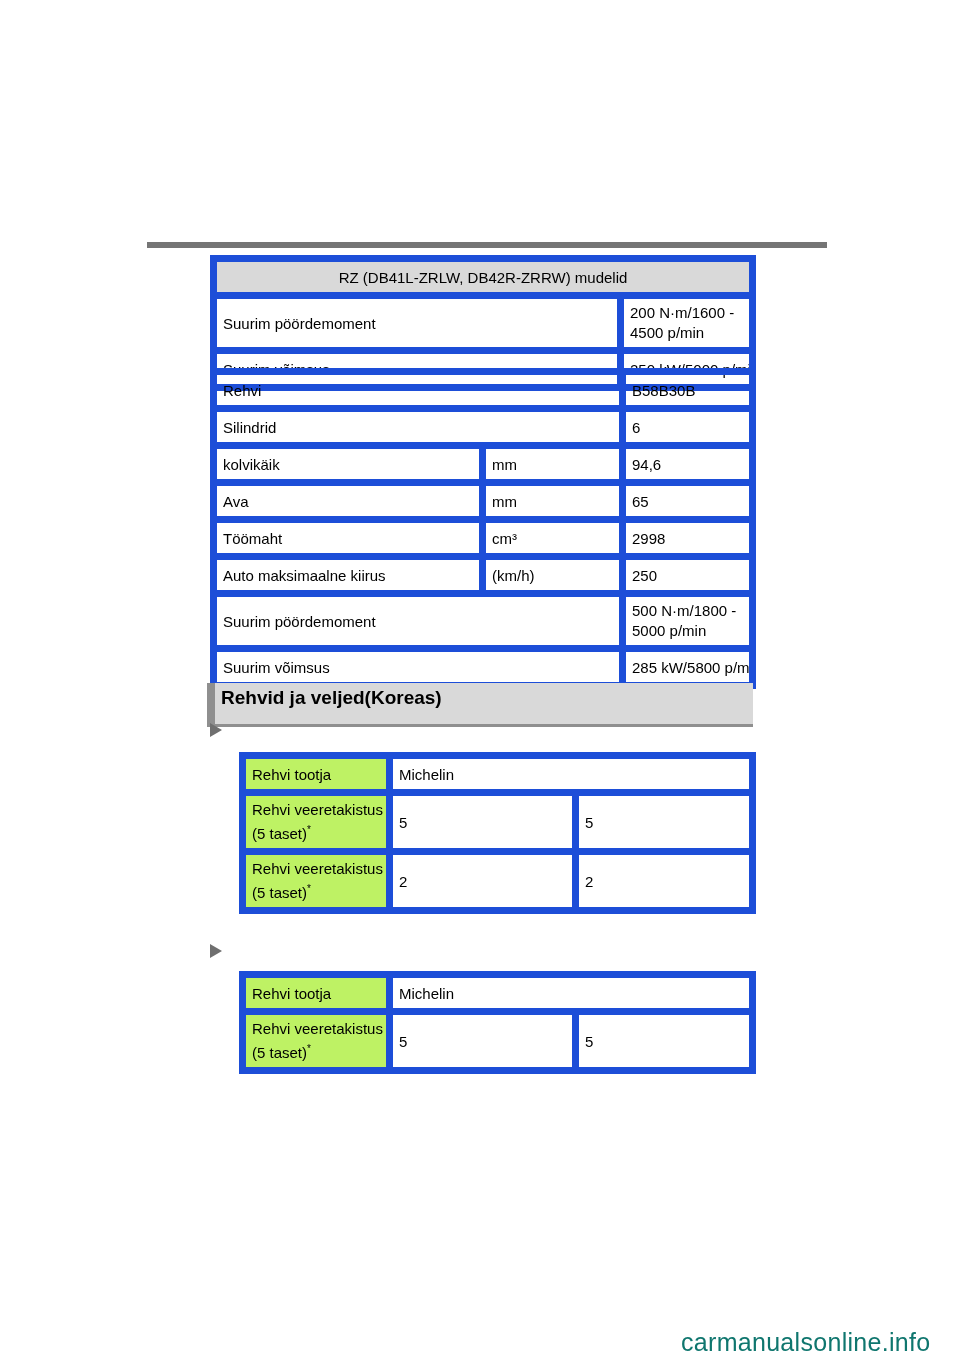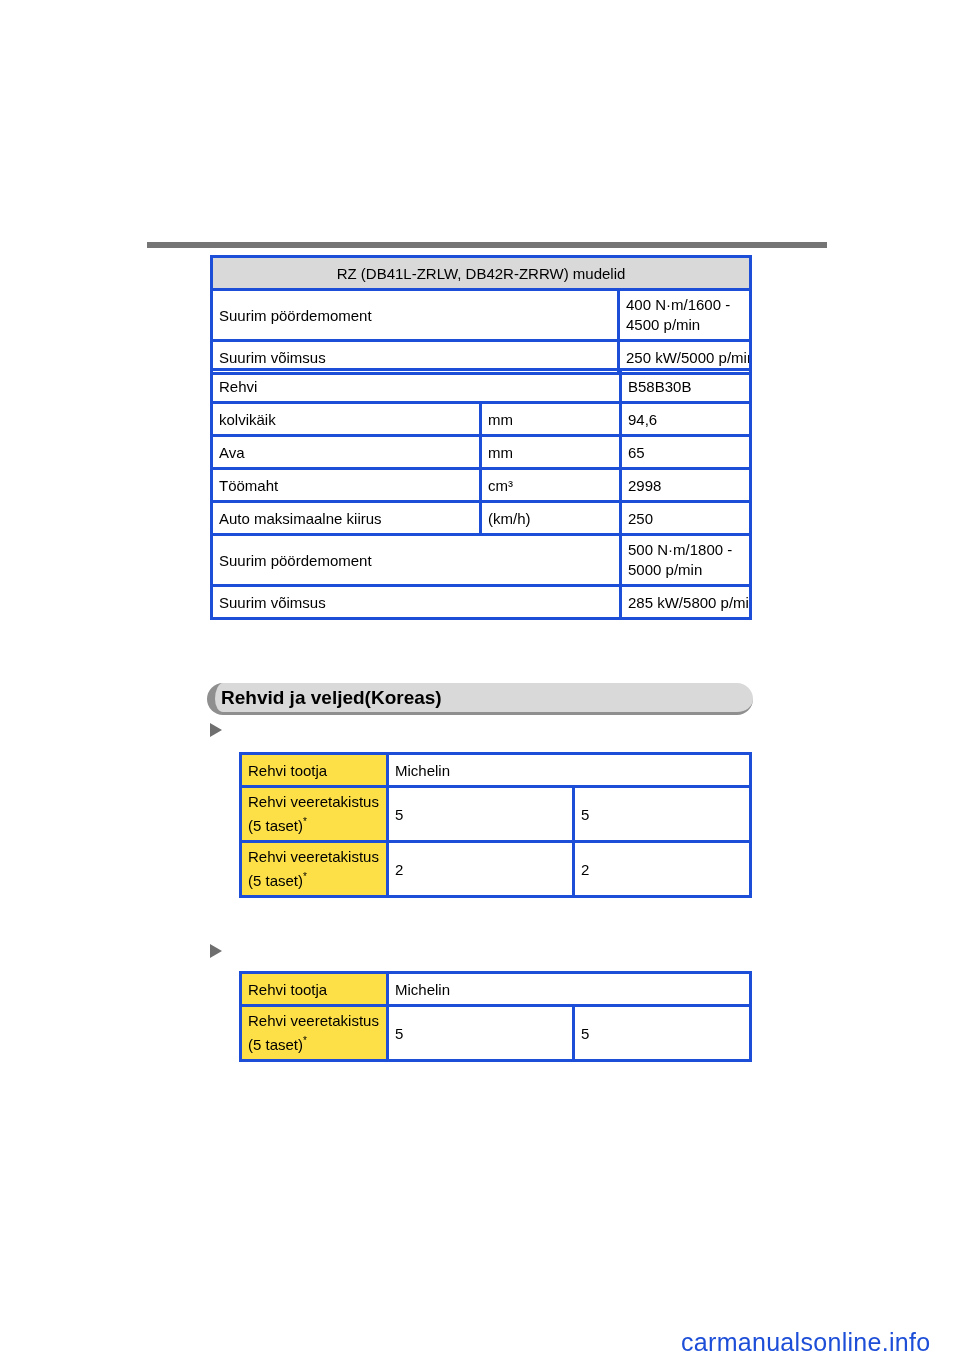--- a/index.html
+++ b/index.html
@@ -21,69 +21,68 @@
     width: 680px; height: 6px;
     background: #757575;
   }
   table.spec {
     position: absolute;
     border-collapse: collapse;
     table-layout: fixed;
     font-size: 15px;
   }
   table.spec td {
-    border: 3px solid #1d4ed8;
+    border: 7px solid #1d4ed8;
     padding: 1px 6px;
     vertical-align: middle;
     overflow: hidden;
     white-space: nowrap;
   }
   td.title-cell {
     background: #d9d9d9;
     text-align: center;
   }
   td.gray-label {
-    background: #fde047;
+    background: #bef264;
   }
   tr.r28 td { height: 28px; }
   tr.r48 td { height: 46px; }
   tr.r52 td { height: 50px; }
   .vline { line-height: 20px; }
   #engine-table-1 { left: 210px; top: 255px; width: 539px; }
   #engine-table-2 { left: 210px; top: 368px; width: 539px; }
   #tire-table-1   { left: 239px; top: 752px; width: 510px; }
   #tire-table-2   { left: 239px; top: 971px; width: 510px; }
   .section-header {
     position: absolute;
     left: 207px; top: 683px;
-    width: 546px; height: 32px;
+    width: 546px; height: 44px;
     box-sizing: border-box;
     background: #d9d9d9;
     border-left: 8px solid #8f8f8f;
     border-bottom: 3px solid #8f8f8f;
     font-size: 19px;
     font-weight: bold;
     line-height: 30px;
     padding-left: 6px;
-    border-radius: 16px;
   }
   .tri {
     position: absolute;
     width: 0; height: 0;
     border-top: 7px solid transparent;
     border-bottom: 7px solid transparent;
     border-left: 12px solid #6f6f6f;
   }
   #tri-1 { left: 210px; top: 723px; }
   #tri-2 { left: 210px; top: 944px; }
   .watermark {
     position: absolute;
     left: 681px; top: 1328px;
     font-size: 25px;
-    color: #1d4ed8;
+    color: #0f766e;
     letter-spacing: 0.3px;
   }
   sup { font-size: 10px; }
 </style>
 </head>
 <body>
 
 <div class="page">
 
   <div class="divider"></div>
@@ -93,41 +92,45 @@
         <col style="width:407px">
         <col style="width:132px">
       </colgroup>
     <tbody>
         <tr class="r28">
       <td class="title-cell" colspan="2">RZ (DB41L-ZRLW, DB42R-ZRRW) mudelid</td>
     </tr>
     <tr class="r48">
       <td>Suurim pöördemoment</td>
       <td>
-        <div class="vline">400 N·m/1600 -</div>
+        <div class="vline">200 N·m/1600 -</div>
         <div class="vline">4500 p/min</div>
       </td>
     </tr>
     <tr class="r28">
       <td>Suurim võimsus</td>
       <td>250 kW/5000 p/min</td>
     </tr>
   </tbody>
     </table>
 
   <table class="spec" id="engine-table-2">
     <colgroup>
         <col style="width:269px">
         <col style="width:140px">
         <col style="width:130px">
       </colgroup>
     <tbody>
     <tr class="r28">
       <td colspan="2">Rehvi</td>
       <td>B58B30B</td>
+    </tr>
+    <tr class="r28">
+      <td colspan="2">Silindrid</td>
+      <td>6</td>
     </tr>
     <tr class="r28">
       <td>kolvikäik</td>
       <td>mm</td>
       <td>94,6</td>
     </tr>
     <tr class="r28">
       <td>Ava</td>
       <td>mm</td>
       <td>65</td>

